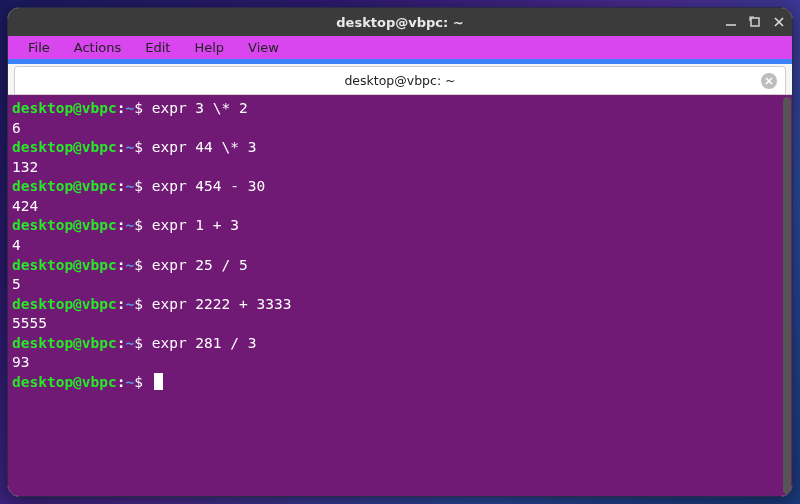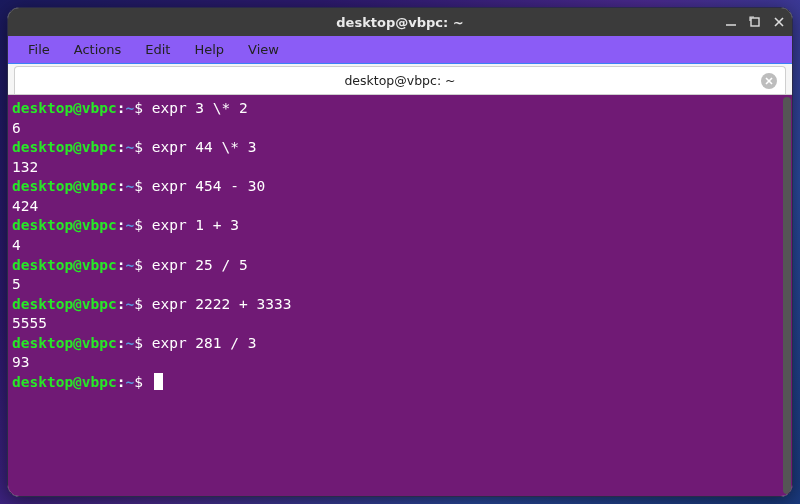--- a/index.html
+++ b/index.html
@@ -50,28 +50,28 @@
     display: flex;
     align-items: center;
     justify-content: center;
     color: #ddd;
     font-size: 13px;
     cursor: pointer;
     line-height: 1;
   }
   .menubar {
     height: 28px;
-    background: #8b5cf6;
+    background: #d946ef;
     display: flex;
     align-items: center;
     padding: 0 10px;
     gap: 4px;
     font-size: 13px;
     color: #222;
-    border-bottom: 1px solid #3b82f6;
+    border-bottom: 5px solid #3b82f6;
   }
   .menubar .menu-item {
     padding: 4px 10px;
     cursor: pointer;
     border-radius: 3px;
   }
   .tabbar {
     height: 30px;
     background: #f5f5f5;
     display: flex;

